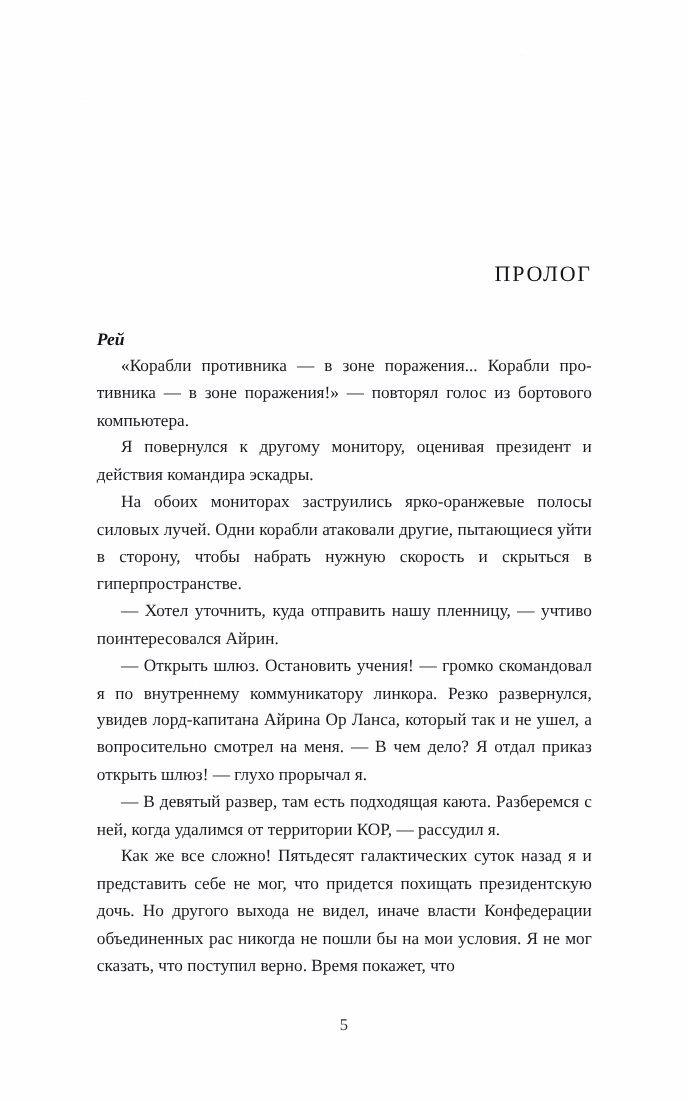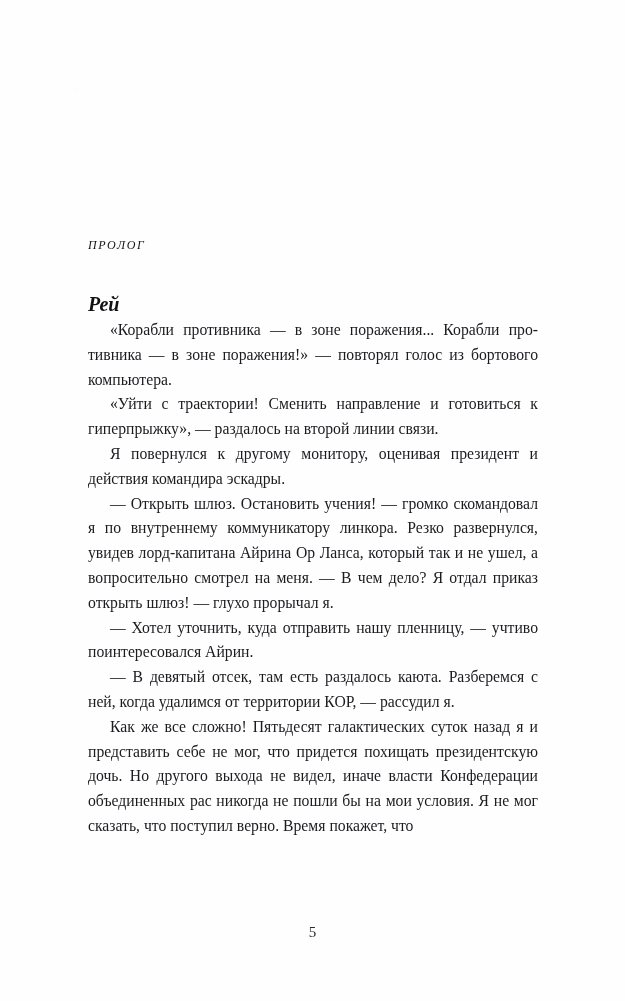--- a/index.html
+++ b/index.html
@@ -34,33 +34,32 @@
   }
 
   .text-block {
     position: absolute;
     left: 88px;
     top: 238px;
     width: 450px;
   }
 
   .chapter-title {
-    font-style: italic;
-    font-size: 12px;
+    font-size: 20px;
     letter-spacing: 1.6px;
-    text-align: left;
+    text-align: right;
     margin: 0 0 40px 0;
     font-weight: normal;
     color: #16161a;
   }
 
   .speaker-name {
     font-style: italic;
     font-weight: bold;
-    font-size: 20px;
+    font-size: 16px;
     margin: 0 0 2px 0;
     text-align: left;
     color: #121216;
   }
 
   p.body-par {
     margin: 0;
     font-size: 15.7px;
     line-height: 24.8px;
     text-align: justify;
@@ -85,24 +84,24 @@
 
 <div class="page">
 
   <div class="text-block">
 
     <h1 class="chapter-title">ПРОЛОГ</h1>
 
     <div class="speaker-name">Рей</div>
 
     <p class="body-par">«Корабли противника — в зоне поражения... Корабли про­тивника — в зоне поражения!» — повторял голос из бортового компьютера.</p>
-    <p class="body-par">«Уйти с траектории! Сменить направление и готовиться к гиперпрыжку», — раздалось на второй линии связи.</p>
     <p class="body-par">Я повернулся к другому монитору, оценивая президент и действия командира эскадры.</p>
+    <p class="body-par">На обоих мониторах заструились ярко-оранжевые полосы силовых лучей. Одни корабли атаковали другие, пытающиеся уйти в сторону, чтобы набрать нужную скорость и скрыться в гиперпространстве.</p>
+    <p class="body-par">— Хотел уточнить, куда отправить нашу пленницу, — учти­во поинтересовался Айрин.</p>
     <p class="body-par">— Открыть шлюз. Остановить учения! — громко скомандо­вал я по внутреннему коммуникатору линкора. Резко развер­нулся, увидев лорд-капитана Айрина Ор Ланса, который так и не ушел, а вопросительно смотрел на меня. — В чем дело? Я от­дал приказ открыть шлюз! — глухо прорычал я.</p>
-    <p class="body-par">— Хотел уточнить, куда отправить нашу пленницу, — учти­во поинтересовался Айрин.</p>
-    <p class="body-par">— В девятый отсек, там есть раздалось каюта. Разберем­ся с ней, когда удалимся от территории КОР, — рассудил я.</p>
+    <p class="body-par">— В девятый развер, там есть подходящая каюта. Разберем­ся с ней, когда удалимся от территории КОР, — рассудил я.</p>
     <p class="body-par">Как же все сложно! Пятьдесят галактических суток назад я и представить себе не мог, что придется похищать президент­скую дочь. Но другого выхода не видел, иначе власти Конфе­дерации объединенных рас никогда не пошли бы на мои усло­вия. Я не мог сказать, что поступил верно. Время покажет, что</p>
 
   </div>
 
   <div class="page-number">5</div>
 
 </div>
 
 </body></html>

